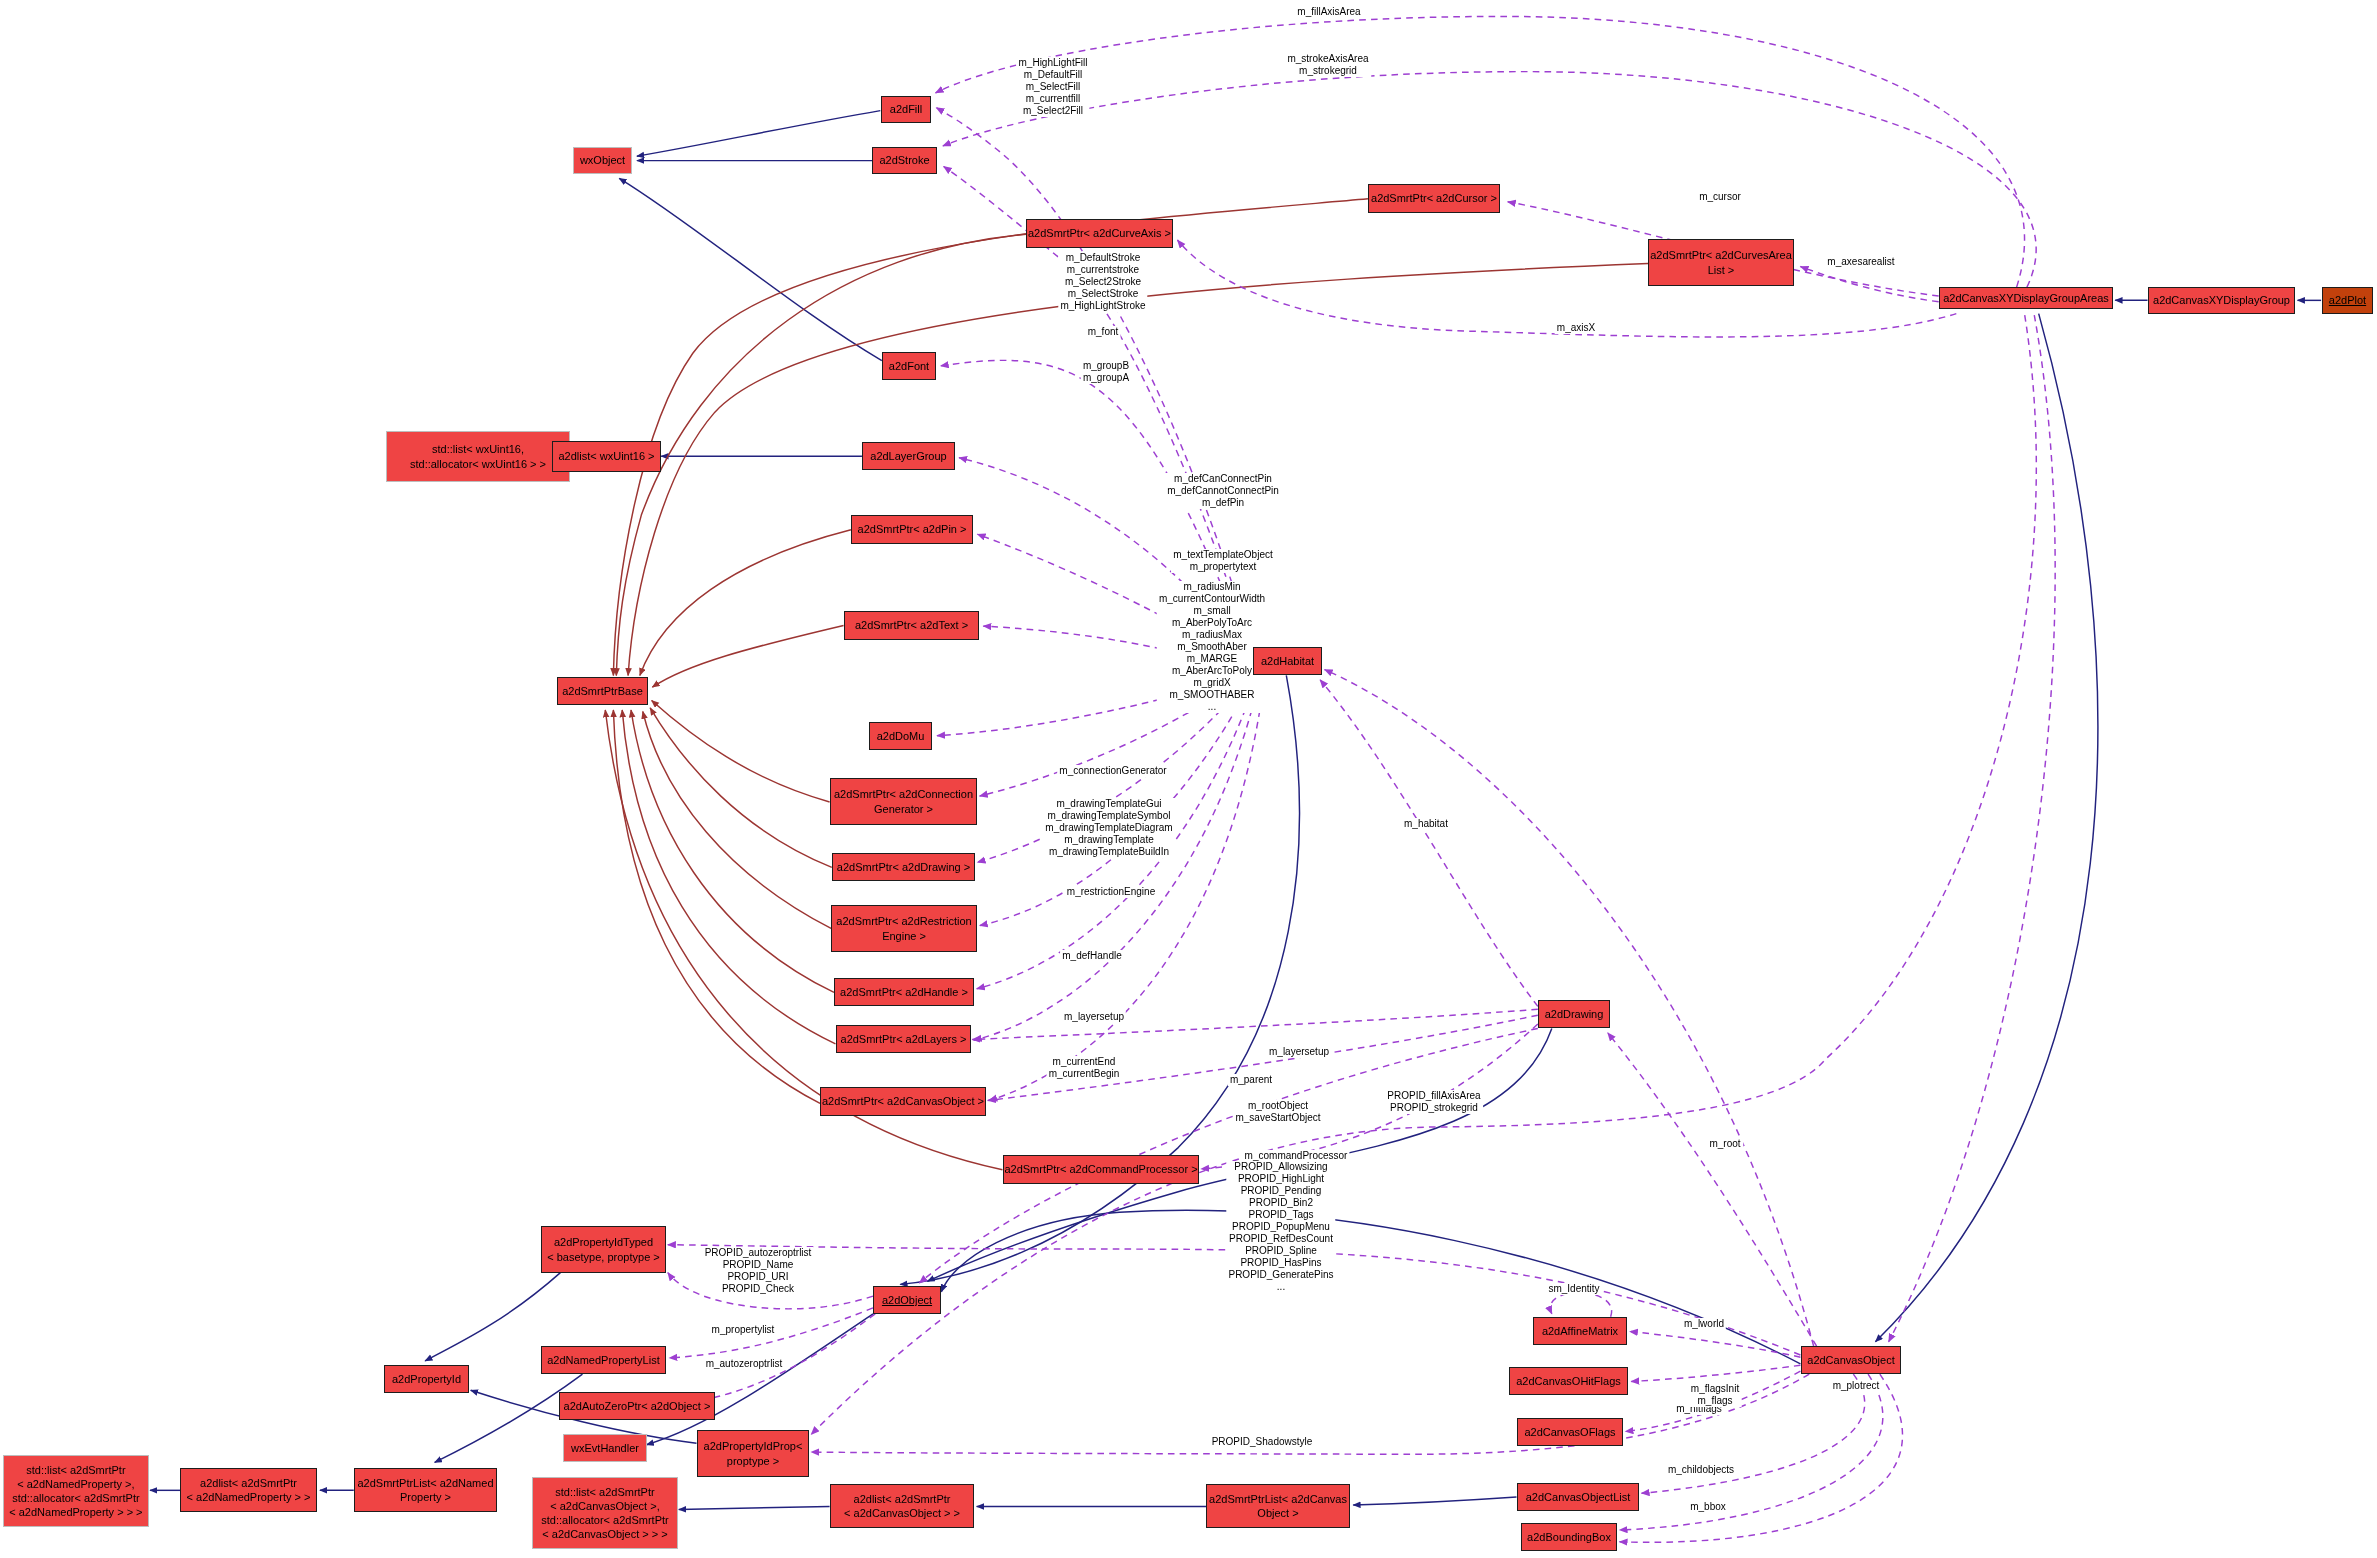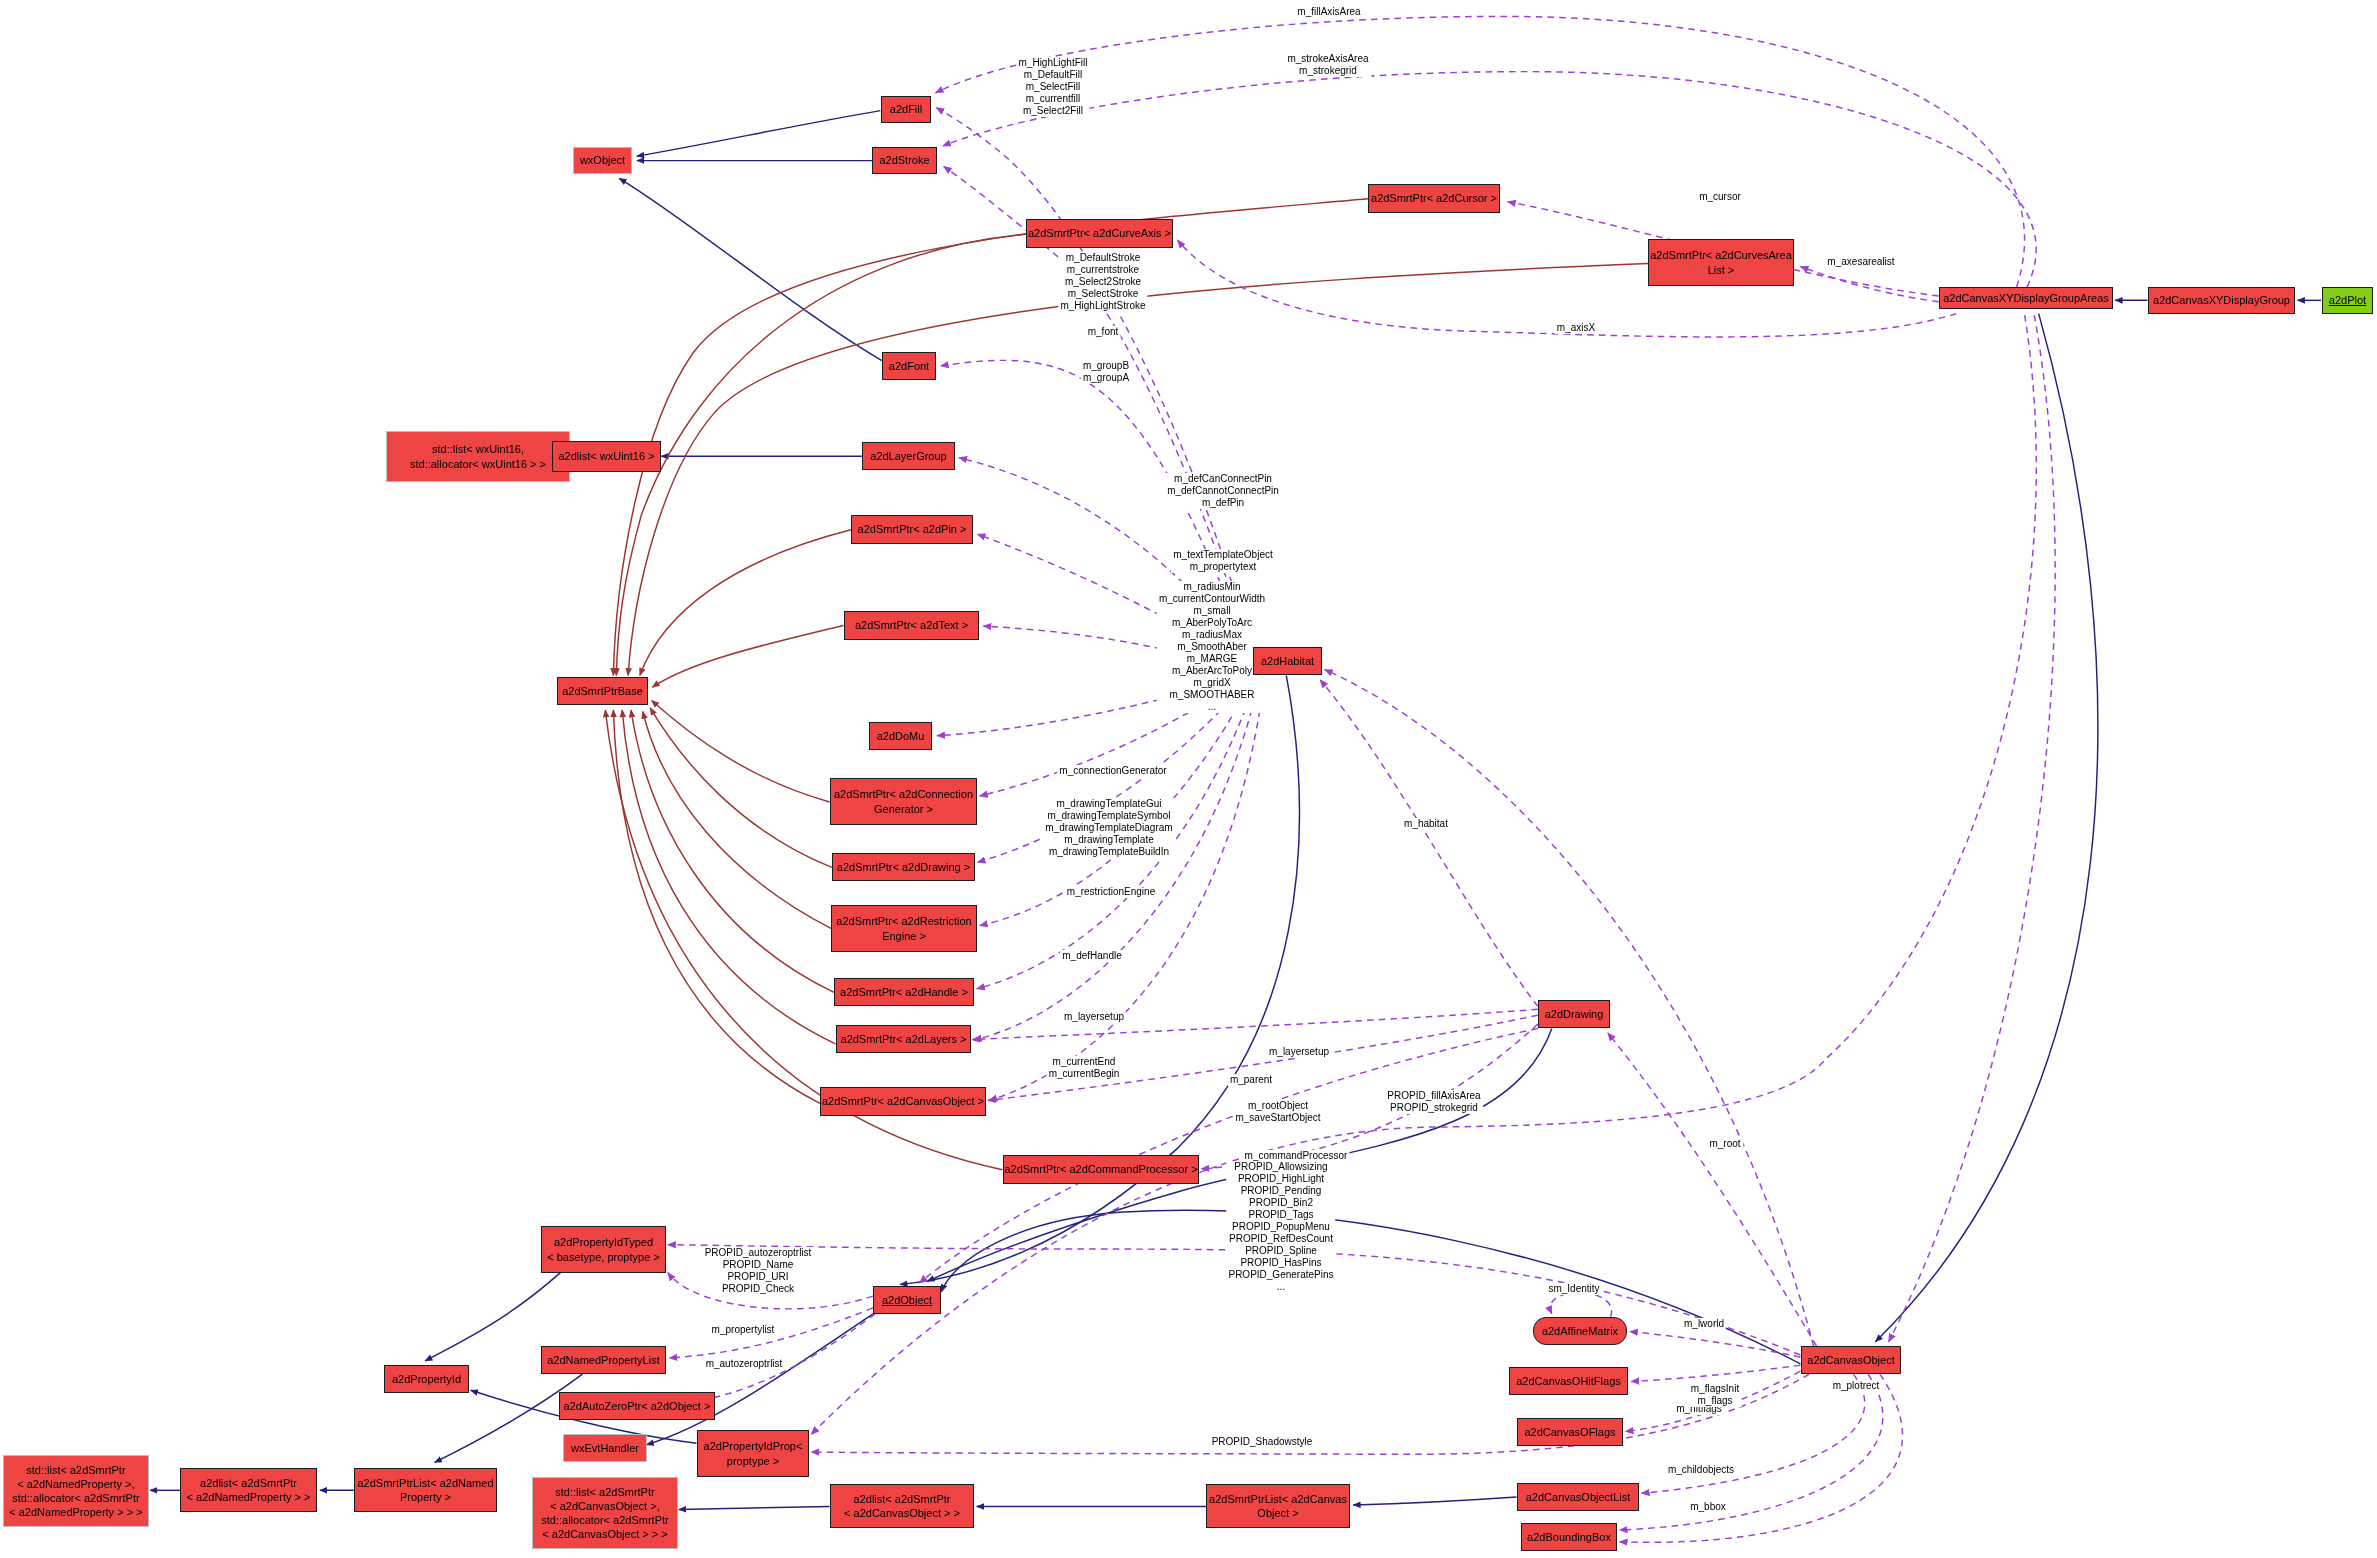--- a/index.html
+++ b/index.html
@@ -3,21 +3,21 @@
 <meta charset="utf-8">
 <style>
   html,body{margin:0;padding:0;background:#ffffff;}
   #canvas{position:relative;width:2377px;height:1559px;background:#ffffff;overflow:hidden;
           font-family:"Liberation Sans",sans-serif;}
   #edges{position:absolute;left:0;top:0;width:2377px;height:1559px;}
   .node{position:absolute;display:flex;align-items:center;justify-content:center;text-align:center;
         background:#ef4444;border:1.5px solid #1d1d1d;color:#000;font-size:11px;line-height:1.28;
         white-space:pre-line;box-sizing:border-box;z-index:3;}
   .node.ext{border-color:#bdbdbd;}
-  .node.current{background:#84cc16;text-decoration:underline;}
+  .node.current{background:#c2410c;text-decoration:underline;}
   .elabel{position:absolute;transform:translate(-50%,-50%);font-size:10px;line-height:1.2;
           color:#000;background:#ffffff;padding:0 2.2px;text-align:center;white-space:pre;z-index:2;}
   .inh{stroke:#22227e;stroke-width:2;fill:none;}
   .tmpl{stroke:#9c3532;stroke-width:2;fill:none;}
   .use{stroke:#9d3fd1;stroke-width:2;fill:none;stroke-dasharray:9 7;}
 </style>
 </head>
 <body>
 
 <div id="canvas">
@@ -160,21 +160,21 @@
   <div class="node ext" style="left:532px;top:1477px;width:146px;height:72px;">std::list&lt; a2dSmrtPtr
 &lt; a2dCanvasObject &gt;,
 std::allocator&lt; a2dSmrtPtr
 &lt; a2dCanvasObject &gt; &gt; &gt;</div>
   <div class="node" style="left:830px;top:1484px;width:144px;height:44px;">a2dlist&lt; a2dSmrtPtr
 &lt; a2dCanvasObject &gt; &gt;</div>
   <div class="node" style="left:1206px;top:1484px;width:144px;height:44px;">a2dSmrtPtrList&lt; a2dCanvas
 Object &gt;</div>
   <div class="node" style="left:1517px;top:1483px;width:122px;height:28px;">a2dCanvasObjectList</div>
   <div class="node" style="left:1521px;top:1523px;width:96px;height:28px;">a2dBoundingBox</div>
-  <div class="node" style="left:1533px;top:1317px;width:94px;height:28px;border-radius:13px;">a2dAffineMatrix</div>
+  <div class="node" style="left:1533px;top:1317px;width:94px;height:28px;">a2dAffineMatrix</div>
   <div class="node" style="left:1509px;top:1367px;width:119px;height:28px;">a2dCanvasOHitFlags</div>
   <div class="node" style="left:1517px;top:1418px;width:106px;height:28px;">a2dCanvasOFlags</div>
   <div class="node" style="left:1801px;top:1346px;width:100px;height:28px;">a2dCanvasObject</div>
 
   <div class="elabel" style="left:1329px;top:11.8px;">m_fillAxisArea</div>
   <div class="elabel" style="left:1328px;top:65px;">m_strokeAxisArea
 m_strokegrid</div>
   <div class="elabel" style="left:1053px;top:87px;">m_HighLightFill
 m_DefaultFill
 m_SelectFill

